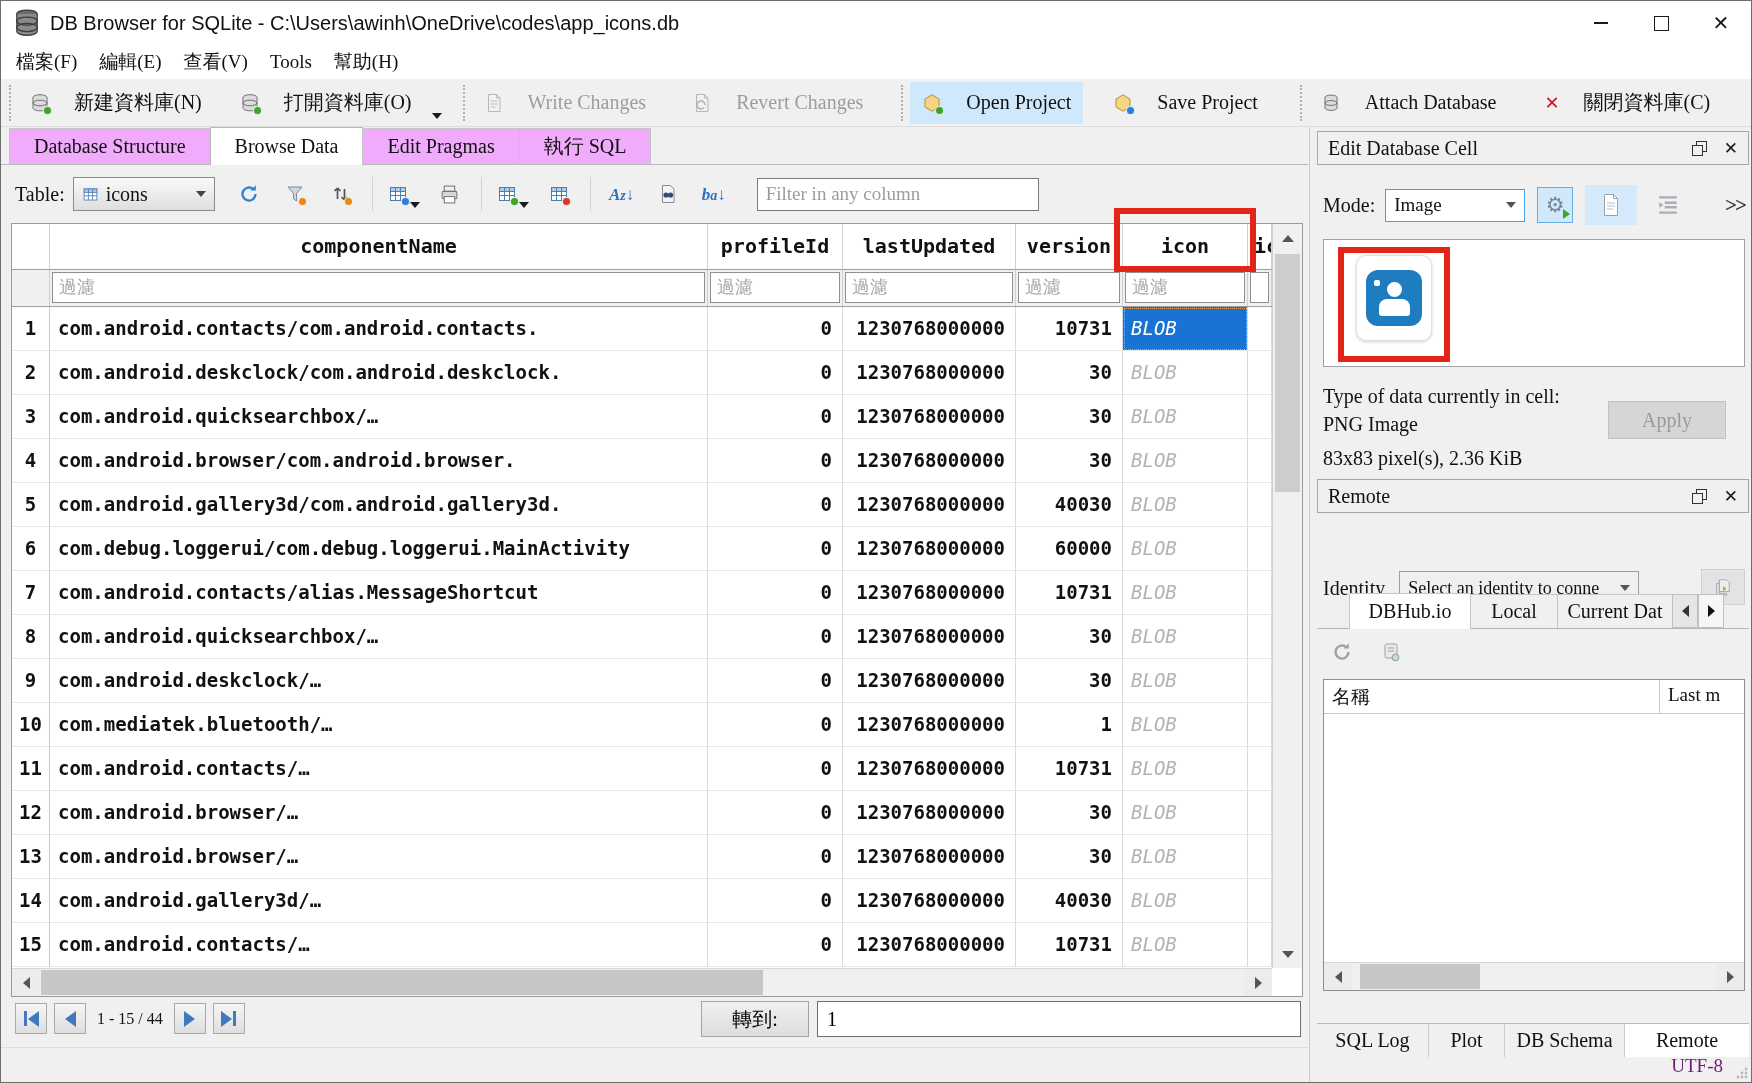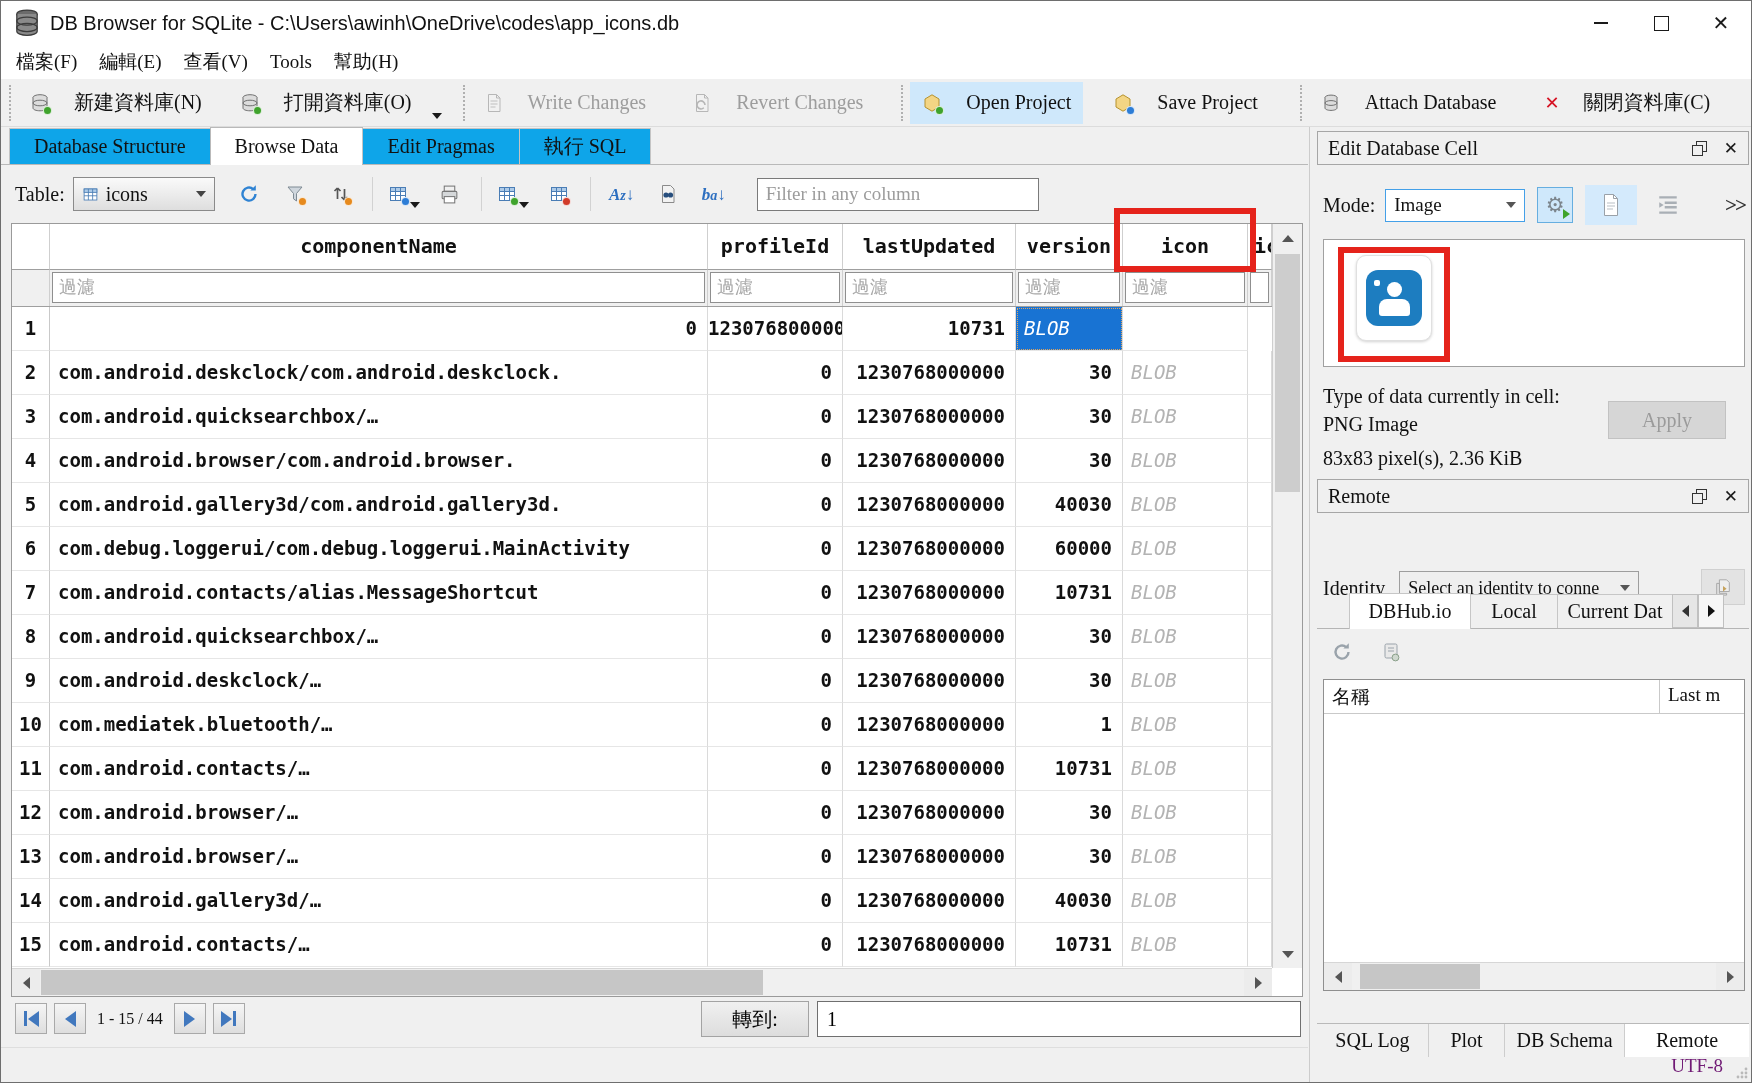--- a/index.html
+++ b/index.html
@@ -28,21 +28,21 @@
   .tb-btn.disabled{color:#9d9d9d;}
   .tb-btn.disabled svg{opacity:.55;filter:grayscale(1);}
   .tb-btn.active-blue{background:#cfe8fb;}
   .iwrap{position:relative;width:20px;height:20px;flex:none;}
   .badge{position:absolute;width:9px;height:9px;border-radius:50%;right:-2px;bottom:-2px;border:1px solid rgba(255,255,255,.8);}
   .badge.green{background:#3fa32c;} .badge.blue{background:#2d7dd6;}
   .drop-arrow{width:0;height:0;border-left:5px solid transparent;border-right:5px solid transparent;border-top:6px solid #1a1a1a;align-self:flex-end;margin:0 2px 5px -4px;}
   .red-x{color:#d61425;font-weight:bold;font-family:"DejaVu Sans",sans-serif;font-size:18px;}
   
   .tabbar{position:absolute;left:0;top:126px;width:1307px;height:38px;border-bottom:1px solid #b9b9b9;display:flex;align-items:flex-end;padding-left:8px;font-size:20px;}
-  .mtab{padding:0 24px;height:36px;line-height:34px;background:#0ea5e9;border:1px solid #c4c4c4;border-bottom:none;margin-right:-1px;}
+  .mtab{padding:0 24px;height:36px;line-height:34px;background:#f0abfc;border:1px solid #c4c4c4;border-bottom:none;margin-right:-1px;}
   .mtab.active{background:#fff;height:38px;line-height:37px;margin-bottom:-1px;border-color:#b9b9b9;}
   
   .browsebar{position:absolute;left:0;top:164px;width:1307px;height:58px;display:flex;align-items:center;font-size:20px;padding-left:14px;}
   .combo{display:flex;align-items:center;gap:7px;width:142px;height:34px;border:1px solid #8a8a8a;background:linear-gradient(#fafafa,#dedede);padding:0 8px;margin-left:8px;}
   .combo .caret{margin-left:auto;width:0;height:0;border-left:5px solid transparent;border-right:5px solid transparent;border-top:6px solid #444;}
   .bt-btn{width:36px;height:32px;display:flex;align-items:center;justify-content:center;margin:0 5px;}
   .bb-sep{height:34px;border-left:1px solid #d2d2d2;margin:0 8px;}
   .txt-icon{font-family:"Liberation Serif",serif;font-weight:bold;font-style:italic;color:#2d6fc0;font-size:17px;line-height:1;}
   .filter-input{width:282px;height:33px;border:1px solid #7a7a7a;font-family:"Liberation Serif",serif;font-size:19px;padding:0 8px;margin-left:20px;background:#fff;}
   .filter-input::placeholder{color:#9c9c9c;opacity:1;}
@@ -397,20 +397,21 @@
           </div>
         <div class="fc">
             <div class="f-box"></div>
           </div>
       </div>
 
       <div class="t-rows">
 
           <div class="t-row">
             <div class="c rownum">1</div>
+            <div class="c name">com.android.contacts/com.android.contacts.</div>
             <div class="c num">0</div>
             <div class="c num">1230768000000</div>
             <div class="c num">10731</div>
             <div class="c blob sel">BLOB</div>
             <div class="c"></div>
           </div>
 
           <div class="t-row">
             <div class="c rownum">2</div>
             <div class="c name">com.android.deskclock/com.android.deskclock.</div>

